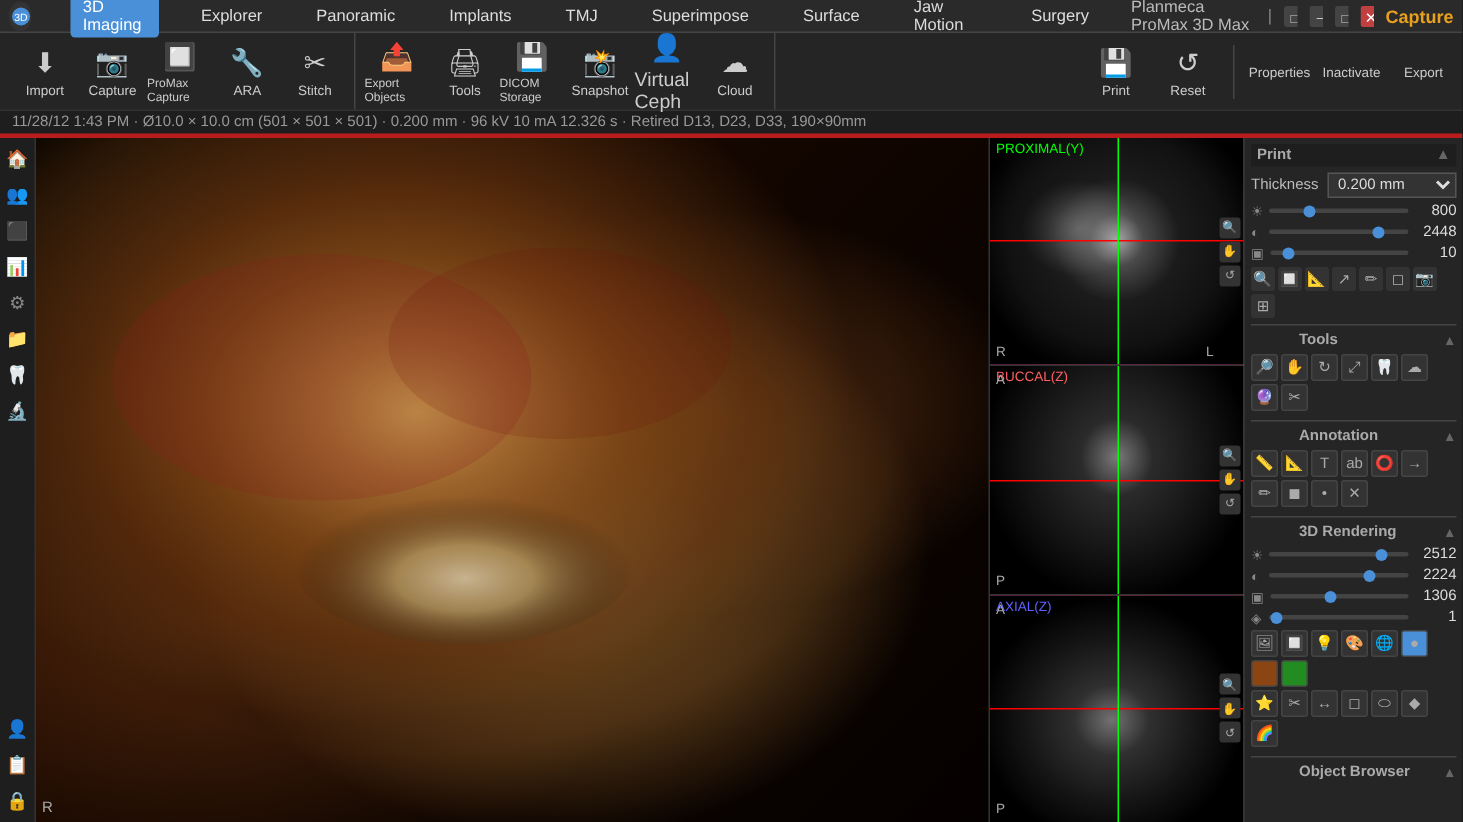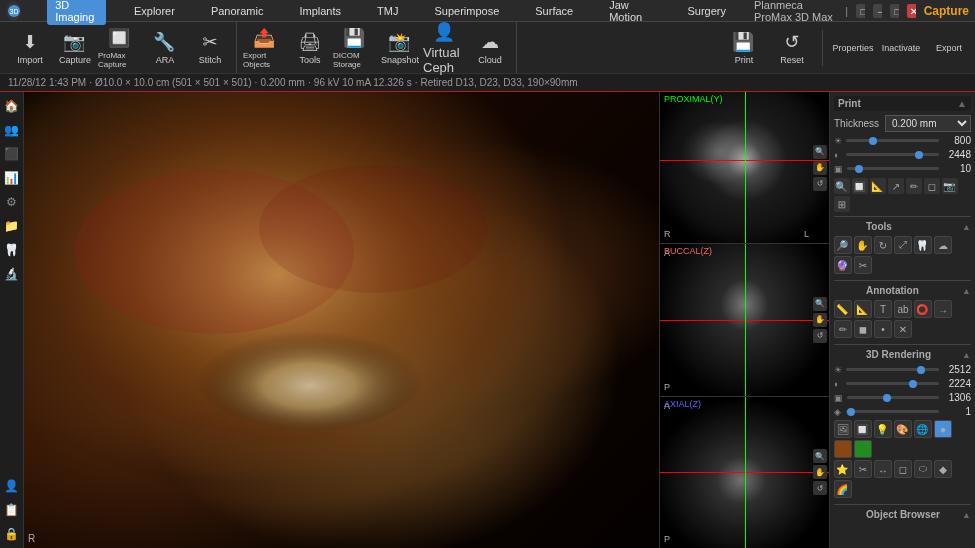--- a/index.html
+++ b/index.html
@@ -21,21 +21,21 @@
       border-bottom: 1px solid #333; padding: 0 4px; gap: 2px;
     }
     .toolbar-group { display: flex; align-items: center; gap: 1px; padding: 2px 4px; border-right: 1px solid #444; height: 100%; }
     .toolbar-btn { display: flex; flex-direction: column; align-items: center; justify-content: center; width: 44px; height: 44px; cursor: pointer; border-radius: 3px; color: #ccc; font-size: 9px; gap: 2px; }
     .toolbar-icon { font-size: 18px; }
     .toolbar-right { margin-left: auto; display: flex; align-items: center; gap: 4px; }
 
     
     #statusbar {
       background: #1e1e1e; height: 18px; display: flex; align-items: center;
-      padding: 0 8px; font-size: 10px; color: #999; border-bottom: 1px solid #b91c1c;
+      padding: 0 8px; font-size: 10px; color: #999; border-bottom: 3px solid #b91c1c;
     }
 
     
     #main { display: flex; height: calc(548px - 22px - 52px - 18px); }
 
     
     #left-sidebar {
       width: 24px; background: #1e1e1e; border-right: 1px solid #333;
       display: flex; flex-direction: column; align-items: center; padding: 4px 0; gap: 4px;
     }

